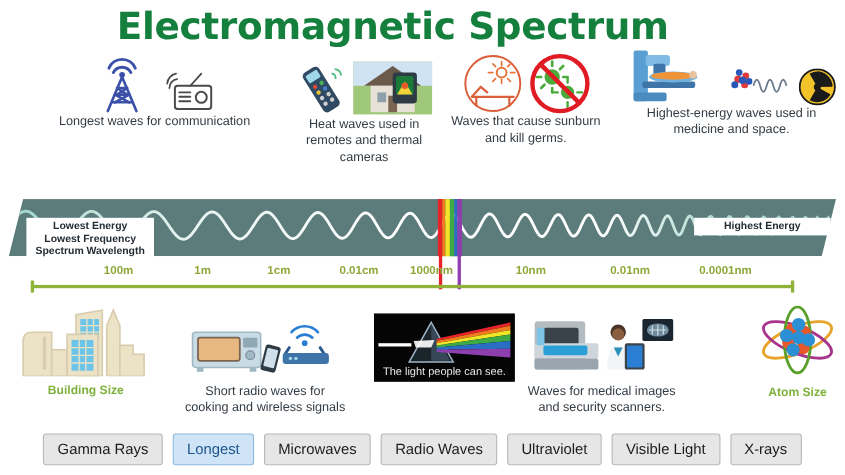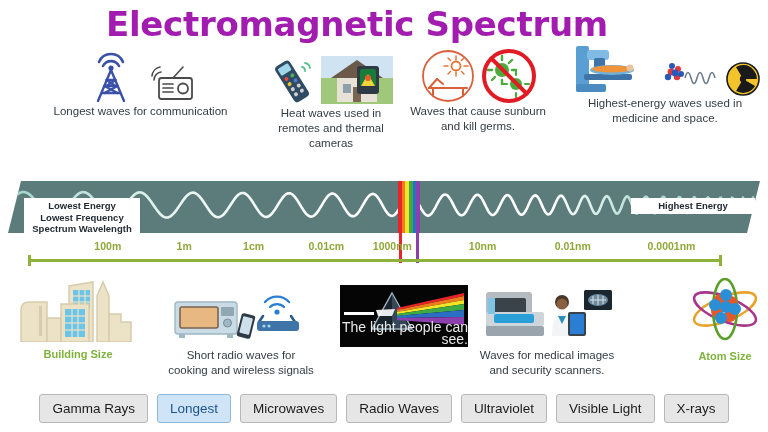--- a/index.html
+++ b/index.html
@@ -13,21 +13,21 @@
   }
   .stage { position: absolute; inset: 0; }
 
   
   #page-title {
     position: absolute; top: 4px; left: 0; width: 696px;
     text-align: center;
     font-size: 34px;
     font-weight: 700;
     letter-spacing: -0.3px;
-    color: #a21caf;
+    color: #15803d;
     font-family: "DejaVu Sans", sans-serif;
     padding-left: 18px;
   }
 
   
   .top-block { position: absolute; text-align: center; }
   .top-block .caption {
     font-size: 11.5px; line-height: 15px; color: #333c44;
     font-family: "Liberation Sans", sans-serif;
   }
@@ -95,22 +95,22 @@
   #bot-block-micro    { left: 168px; top: 288px; width: 146px; }
   #bot-block-visible  { left: 338px; top: 285px; width: 132px; }
   #bot-block-xray     { left: 478px; top: 286px; width: 138px; }
   #bot-block-atom     { left: 660px; top: 278px; width: 130px; }
 
   .photo-visible {
     width: 128px; height: 62px; background:#050505; position:relative; overflow:hidden;
     margin: 0 auto;
   }
   .photo-visible .vcap {
-    position:absolute; bottom:2px; left:0; width:100%; text-align:right;
-    color:#e8e8e8; font-size:14px; line-height:12px;
+    position:absolute; bottom:2px; left:0; width:100%; text-align:center;
+    color:#e8e8e8; font-size:10px; line-height:12px;
   }
 
   
   #button-bar {
     position: absolute; left: 0; top: 388px; width: 768px; height: 40px;
     display: flex; align-items: center; justify-content: center; gap: 9px;
   }
   .spec-btn {
     background: #e6e6e6; border: 1px solid #b8b8b8; border-radius: 3px;
     padding: 6px 12px; font-size: 13.5px; color: #1c1c1c;
@@ -336,21 +336,21 @@
     <span class="cap right"></span>
   </div>
   <div id="scale-ticks">
       <div class="tick" style="left: 107.81px; color: rgb(143, 168, 58);">100m</div>
       <div class="tick" style="left: 184.15px; color: rgb(143, 168, 58);">1m</div>
       <div class="tick" style="left: 253.55px; color: rgb(143, 168, 58);">1cm</div>
       <div class="tick" style="left: 326.42px; color: rgb(143, 168, 58);">0.01cm</div>
       <div class="tick" style="left: 392.35px; color: rgb(143, 168, 58);">1000nm</div>
       <div class="tick" style="left: 482.57px; color: rgb(143, 168, 58);">10nm</div>
       <div class="tick" style="left: 572.79px; color: rgb(143, 168, 58);">0.01nm</div>
-      <div class="tick" style="left: 659.54px; color: rgb(143, 168, 58); margin-left: 12px;">0.0001nm</div>
+      <div class="tick" style="left: 659.54px; color: rgb(143, 168, 58);">0.0001nm</div>
     </div>
 
   <div class="bot-block" id="bot-block-building">
     <svg width="122" height="62" viewBox="0 0 122 62">
       <path d="M4 62 L4 30 Q4 22 12 22 L30 22 L30 62 Z" fill="#ece3c6" stroke="#d8ccae" stroke-width="1.5"></path>
       <rect x="22" y="26" width="3" height="30" fill="#d8ccae"></rect>
       <rect x="30" y="38" width="14" height="24" fill="#ece3c6" stroke="#d8ccae" stroke-width="1.5"></rect>
       <path d="M52 62 L52 6 L76 2 L76 62 Z" fill="#ece3c6" stroke="#d8ccae" stroke-width="1.5"></path>
       <rect x="56" y="10" width="17" height="18" fill="#6cc4e8"></rect>
       <rect x="44" y="24" width="28" height="38" fill="#ece3c6" stroke="#d8ccae" stroke-width="1.5"></rect>

